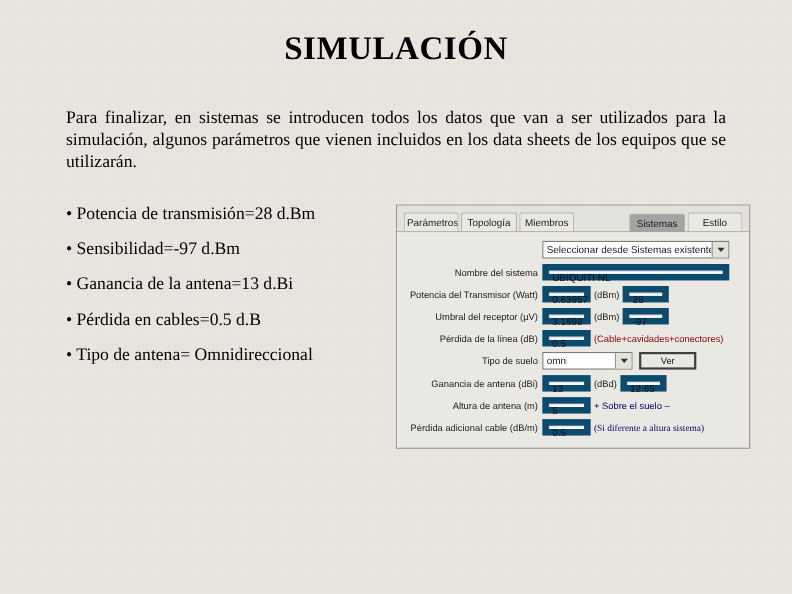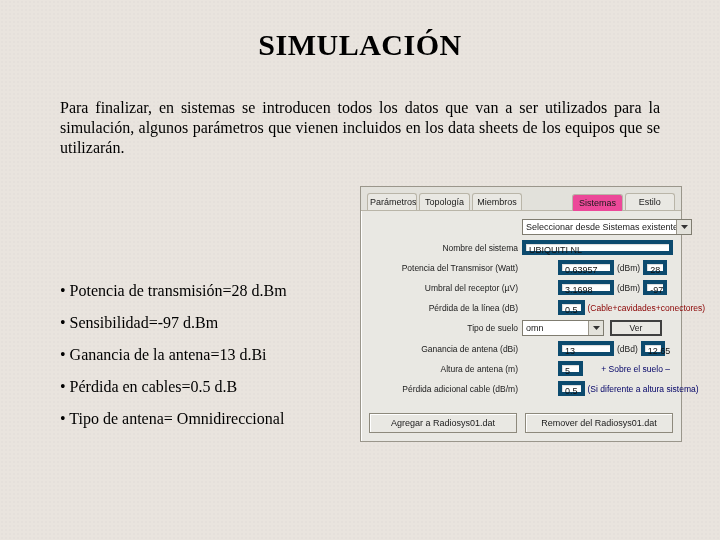--- a/index.html
+++ b/index.html
@@ -30,21 +30,21 @@
     letter-spacing: 0.5px;
   }
   .intro {
     margin: 36px 60px 0 60px;
     font-size: 16px;
     text-align: justify;
     line-height: 1.25;
   }
   .content-row {
     display: flex;
-    align-items: flex-end;
+    align-items: flex-start;
     margin: 28px 20px 0 60px;
   }
   .bullets {
     flex: 0 0 300px;
     font-size: 16px;
   }
   .bullets .bi {
     margin-bottom: 14px;
   }
 
@@ -73,59 +73,58 @@
     border-radius: 3px 3px 0 0;
     text-align: center;
     padding: 3px 2px;
     margin-right: 2px;
     font-size: 9px;
     white-space: nowrap;
     overflow: hidden;
     text-overflow: clip;
   }
   .dlg .tab:last-child { margin-right: 0; }
-  .dlg .tab.active { background: #ec4899; position: relative; top: 1px; margin-left: 48px; }
+  .dlg .tab.active { background: #a3a3a3; position: relative; top: 1px; margin-left: 48px; }
 
   .dlg .form {
     padding: 8px 8px 6px 8px;
   }
   .row {
     display: flex;
     align-items: center;
     margin-bottom: 5px;
   }
   .row .lbl {
     flex: 0 0 120px;
     text-align: right;
     padding-right: 4px;
     font-size: 8.5px;
     color: #202020;
     white-space: nowrap;
     overflow: hidden;
-    margin-left: 29px;
   }
   .row .lbl2 {
     font-size: 8.5px;
     color: #202020;
     padding: 0 3px;
     white-space: nowrap;
   }
   .ctrl {
     background: #fff;
-    border: 4px solid #0c4a6e;
+    border: 6px solid #0c4a6e;
     box-shadow: inset 1px 1px 1px rgba(0,0,0,0.15);
     height: 15px;
     line-height: 13px;
     padding: 0 3px;
     font-size: 9px;
     color: #111;
     box-sizing: border-box;
   }
-  .ctrl.num   { width: 24px; }
-  .ctrl.numw  { width: 56px; margin-left: 36px; }
+  .ctrl.num   { width: 42px; }
+  .ctrl.numw  { width: 44px; }
   .ctrl.wide  { width: 170px; }
   .select {
     position: relative;
     background: #fff;
     border: 1px solid #7f7c70;
     height: 16px;
     box-sizing: border-box;
     display: flex;
     align-items: center;
   }
@@ -240,28 +239,24 @@
       <div class="row">
         <div class="lbl">Ganancia de antena (dBi)</div>
         <div class="ctrl numw">13</div>
         <div class="lbl2">(dBd)</div>
         <div class="ctrl num">12.65</div>
       </div>
 
       <div class="row">
         <div class="lbl">Altura de antena (m)</div>
         <div class="ctrl numw">5</div>
-        <div class="lbl2" style="color:#006;margin-left:15px;">+  Sobre el suelo  –</div>
+        <div class="lbl2" style="color:#006;">+  Sobre el suelo  –</div>
       </div>
 
       <div class="row">
         <div class="lbl">Pérdida adicional cable (dB/m)</div>
         <div class="ctrl numw">0.5</div>
-        <div class="lbl2" style="color:#006;">(Si diferente a altura sistema)</div>
-      </div>
-
-    </div>
-    <div class="btnrow">
-      <div class="btn">Agregar a Radiosys01.dat</div>
-      <div class="btn">Remover del Radiosys01.dat</div>
+        <div class="lbl2" style="color:#006;font-family:Liberation Serif, serif;">(Si diferente a altura sistema)</div>
+      </div>
+
     </div>
   </div>
 </div>
 
 </body></html>

